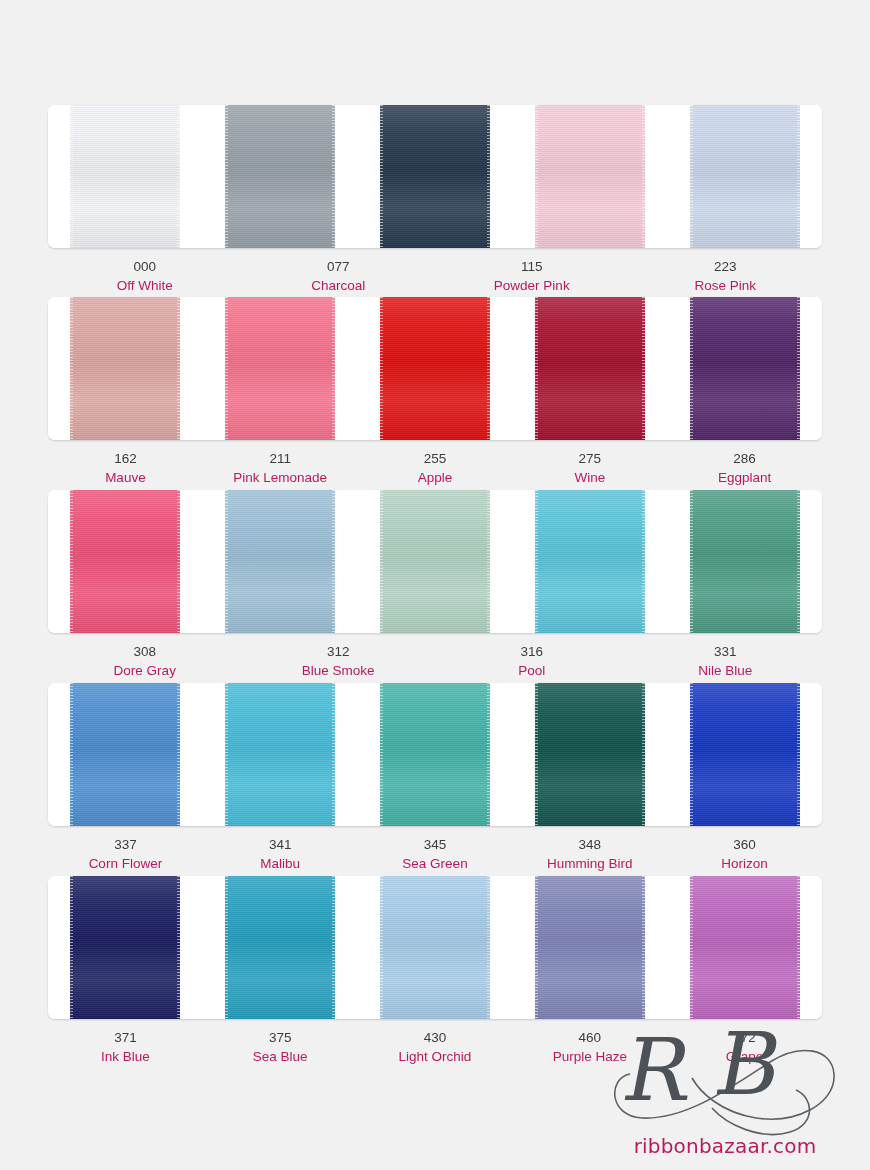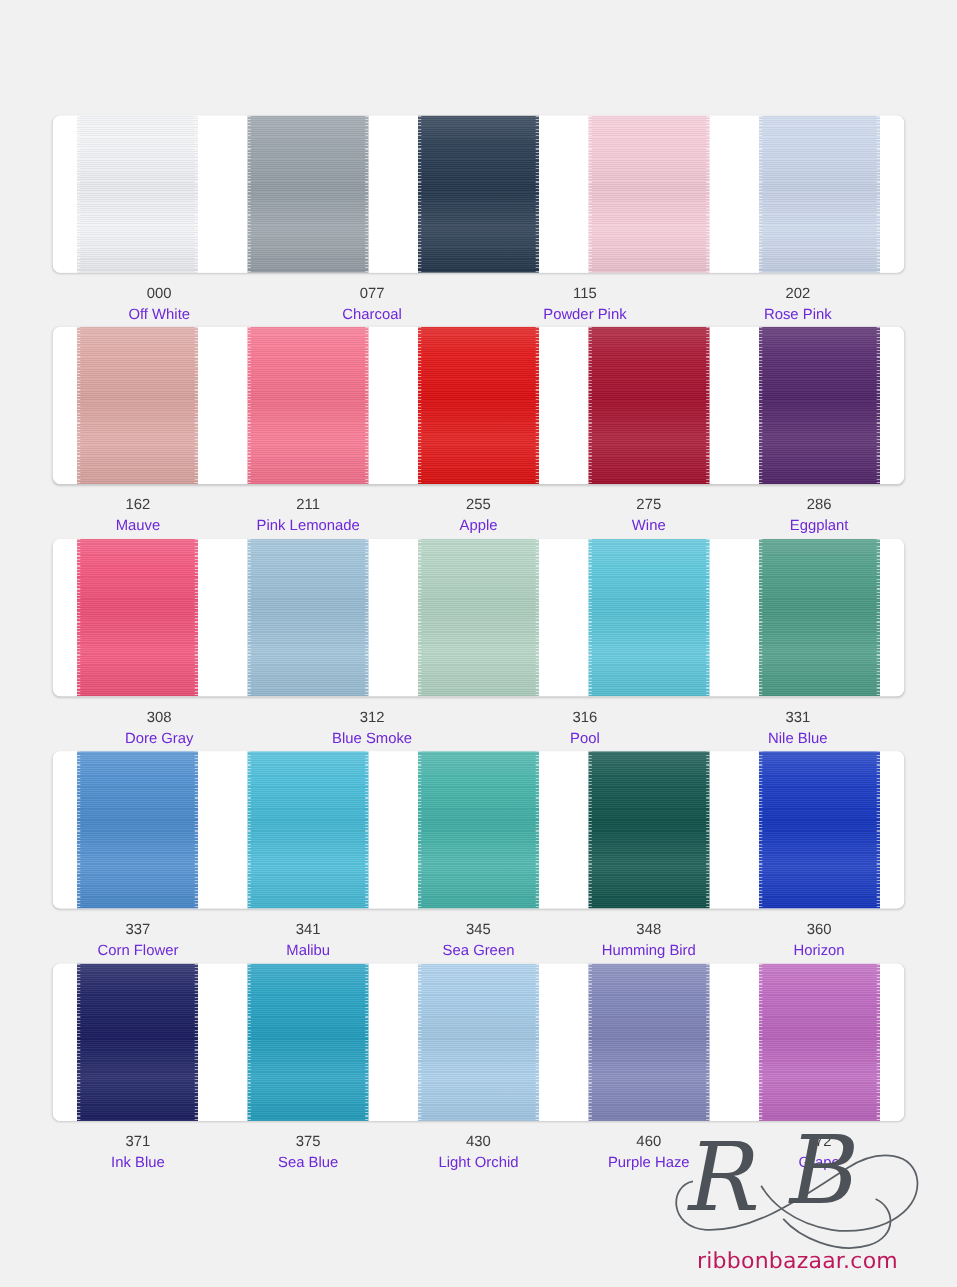--- a/index.html
+++ b/index.html
@@ -103,21 +103,21 @@
     line-height: 1.42;
   }
   .code {
     display: block;
     font-size: 13.5px;
     color: #3c3c3c;
   }
   .name {
     display: block;
     font-size: 13.5px;
-    color: #6d28d9;
+    color: #be185d;
   }
 
   
   #watermark {
     position: absolute;
     right: 20px;
     bottom: 8px;
     width: 250px;
     height: 150px;
     pointer-events: none;
@@ -166,21 +166,21 @@
         </div>
         <div class="label-cell">
           <span class="code">077</span>
           <span class="name">Charcoal</span>
         </div>
         <div class="label-cell">
           <span class="code">115</span>
           <span class="name">Powder Pink</span>
         </div>
         <div class="label-cell">
-          <span class="code">202</span>
+          <span class="code">223</span>
           <span class="name">Rose Pink</span>
         </div>
       </div>
     </div>
     <div class="row" style="top: 297px;">
       <div class="strip">
         <div class="cell">
           <div class="band" style="background: rgb(223, 169, 166);"></div>
         </div>
         <div class="cell">

